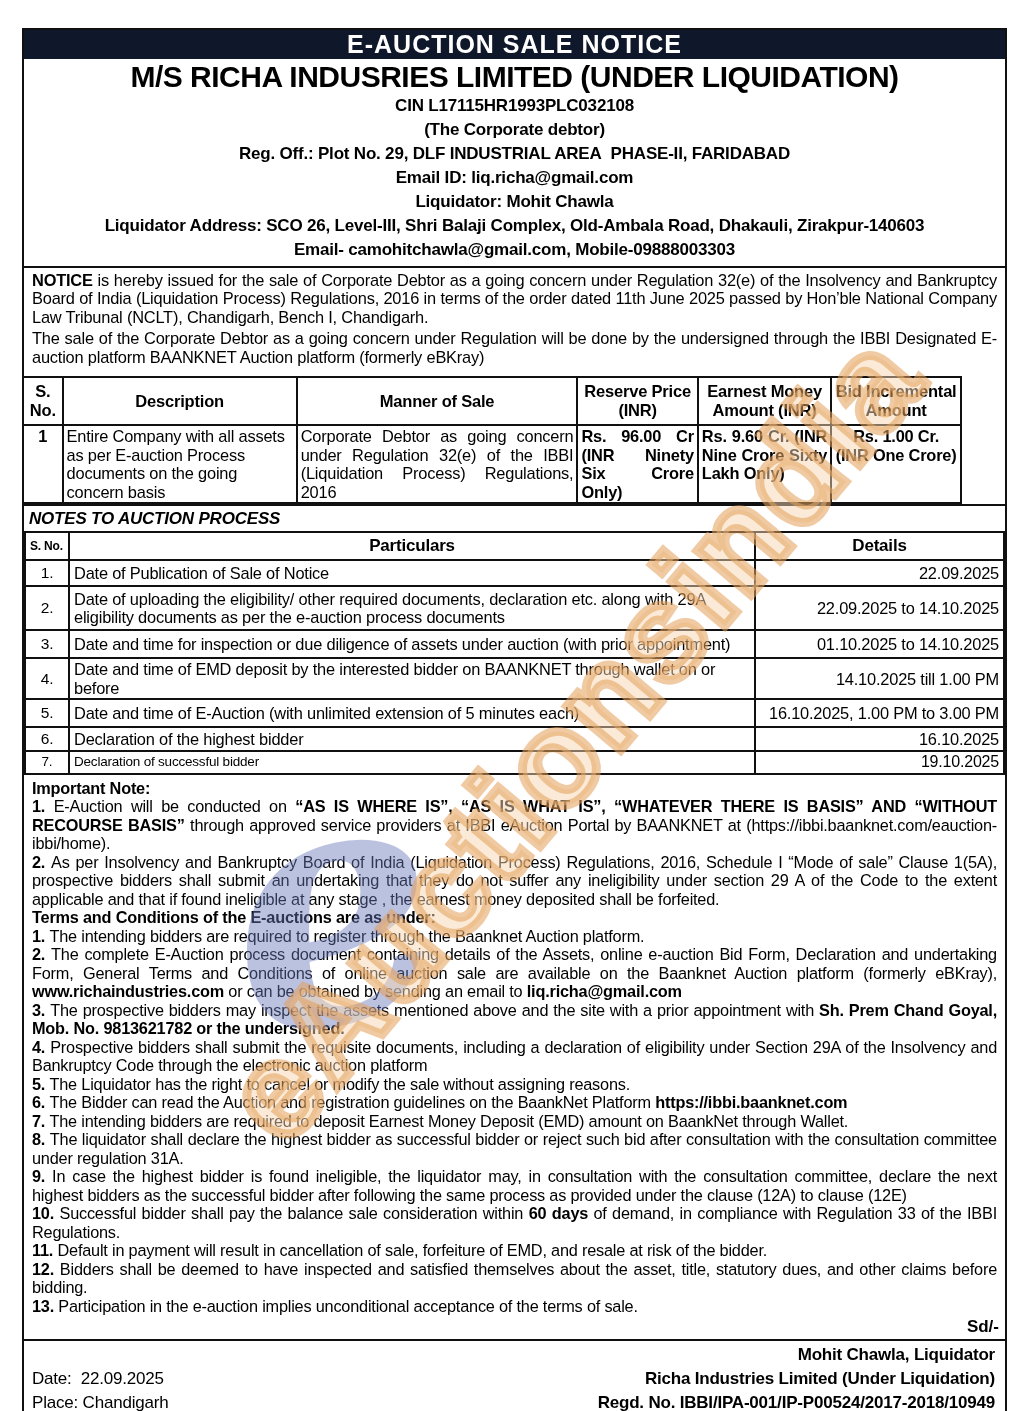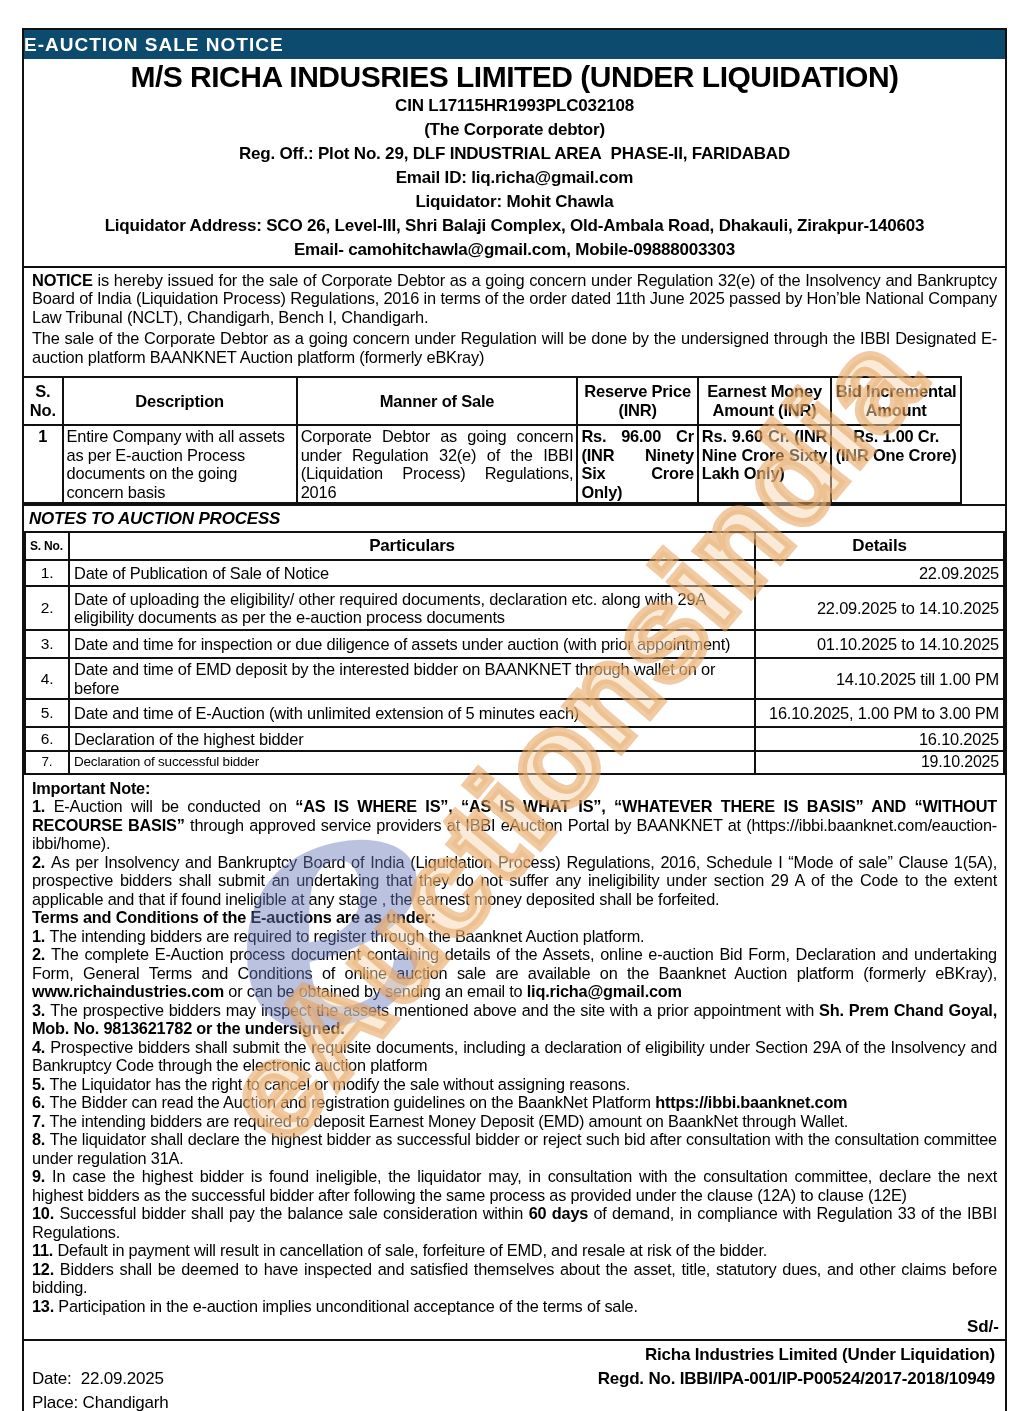--- a/index.html
+++ b/index.html
@@ -7,22 +7,22 @@
     width:1029px;height:1411px;background:#ffffff;position:relative;
     font-family:"Liberation Sans", sans-serif;color:#000;overflow:hidden;
     -webkit-font-smoothing:antialiased;
   }
   .page{
     position:absolute;left:22px;top:28px;width:981px;
     border:2px solid #101010;background:#fff;z-index:1;
   }
   
   .banner{
-    background:#0c4a6e;color:#fff;text-align:left;font-weight:bold;
-    font-size:19px;letter-spacing:1px;line-height:29px;height:29px;
+    background:#0f172a;color:#fff;text-align:center;font-weight:bold;
+    font-size:25px;letter-spacing:1px;line-height:29px;height:29px;
   }
   
   .hdr{ text-align:center;font-weight:bold;padding:1px 6px 4px;letter-spacing:-0.2px;}
   .hdr .company{font-size:30px;line-height:34px;letter-spacing:-0.5px;}
   .hdr .hline{font-size:17px;line-height:24px;}
   
   .notice{
     border-top:2px solid #101010;padding:3px 8px 7px;
     font-size:16.4px;line-height:18.4px;text-align:justify;letter-spacing:-0.2px;
   }
@@ -201,20 +201,21 @@
   </div>
 
   <div class="sd">Sd/-</div>
 
   <div class="footer">
     <div class="left">
       <div>Date:&nbsp; 22.09.2025</div>
       <div>Place: Chandigarh</div>
     </div>
     <div class="right">
+      <div>Mohit Chawla, Liquidator</div>
       <div>Richa Industries Limited (Under Liquidation)</div>
       <div>Regd. No. IBBI/IPA-001/IP-P00524/2017-2018/10949</div>
     </div>
   </div>
 
 </div>
 
 <div class="wm-text">eAuctionsindia</div>
 
 </body></html>

